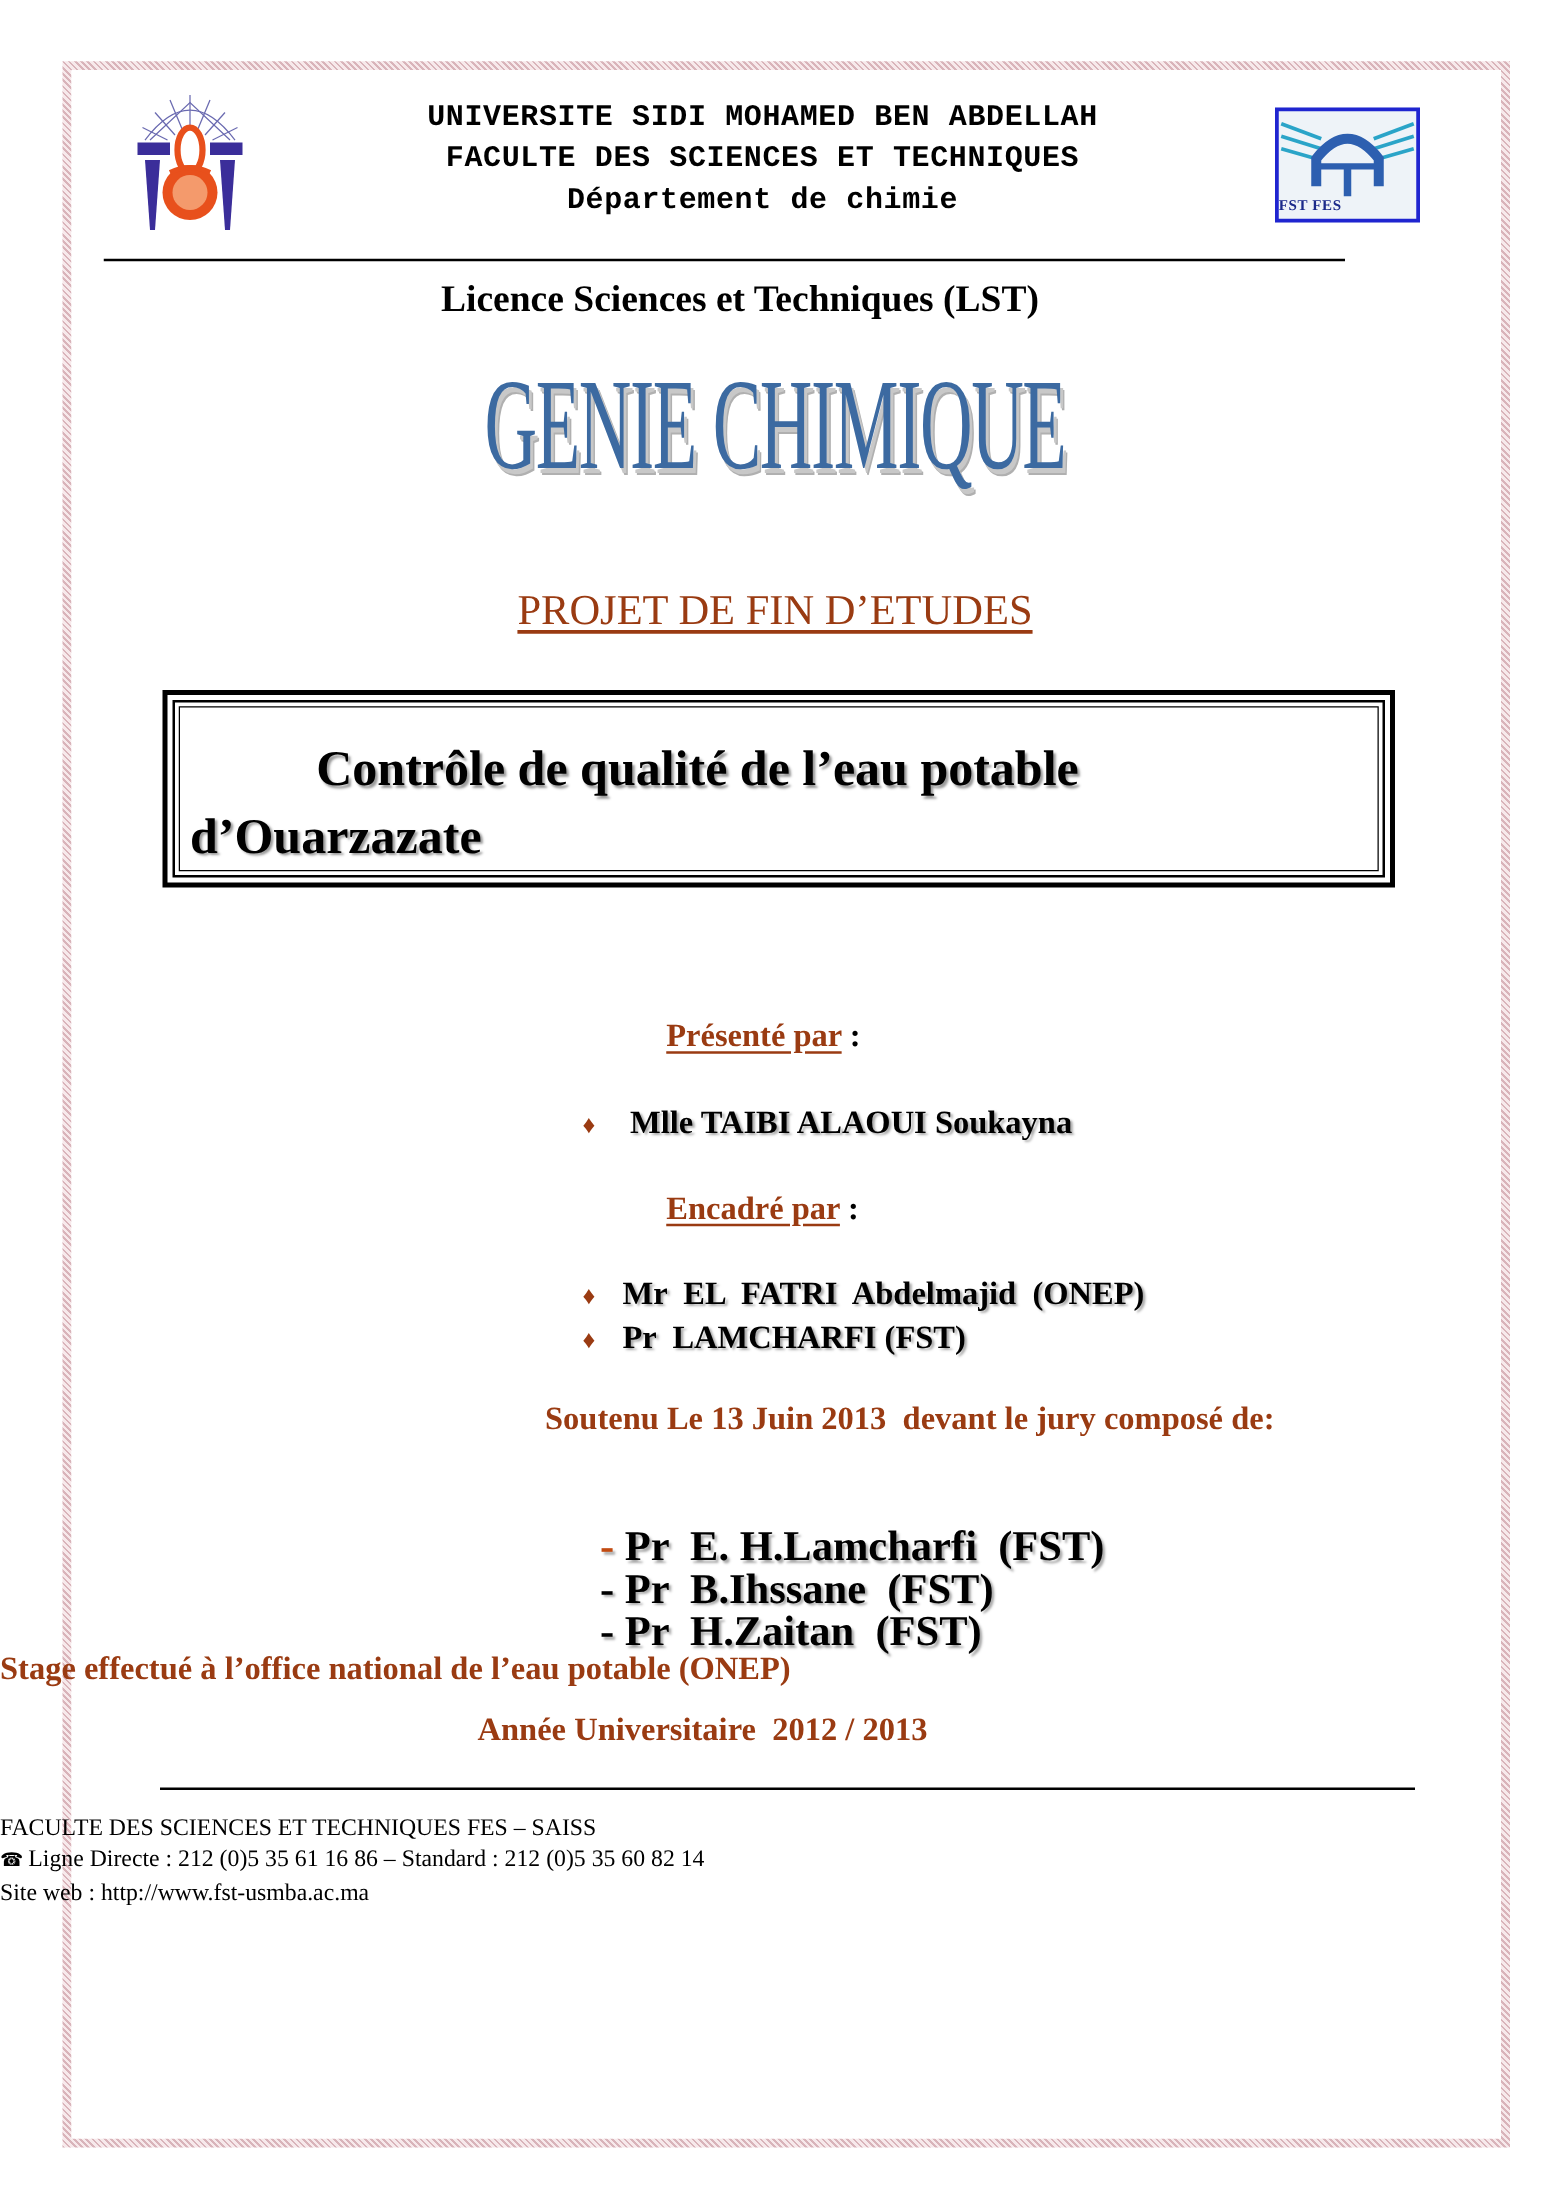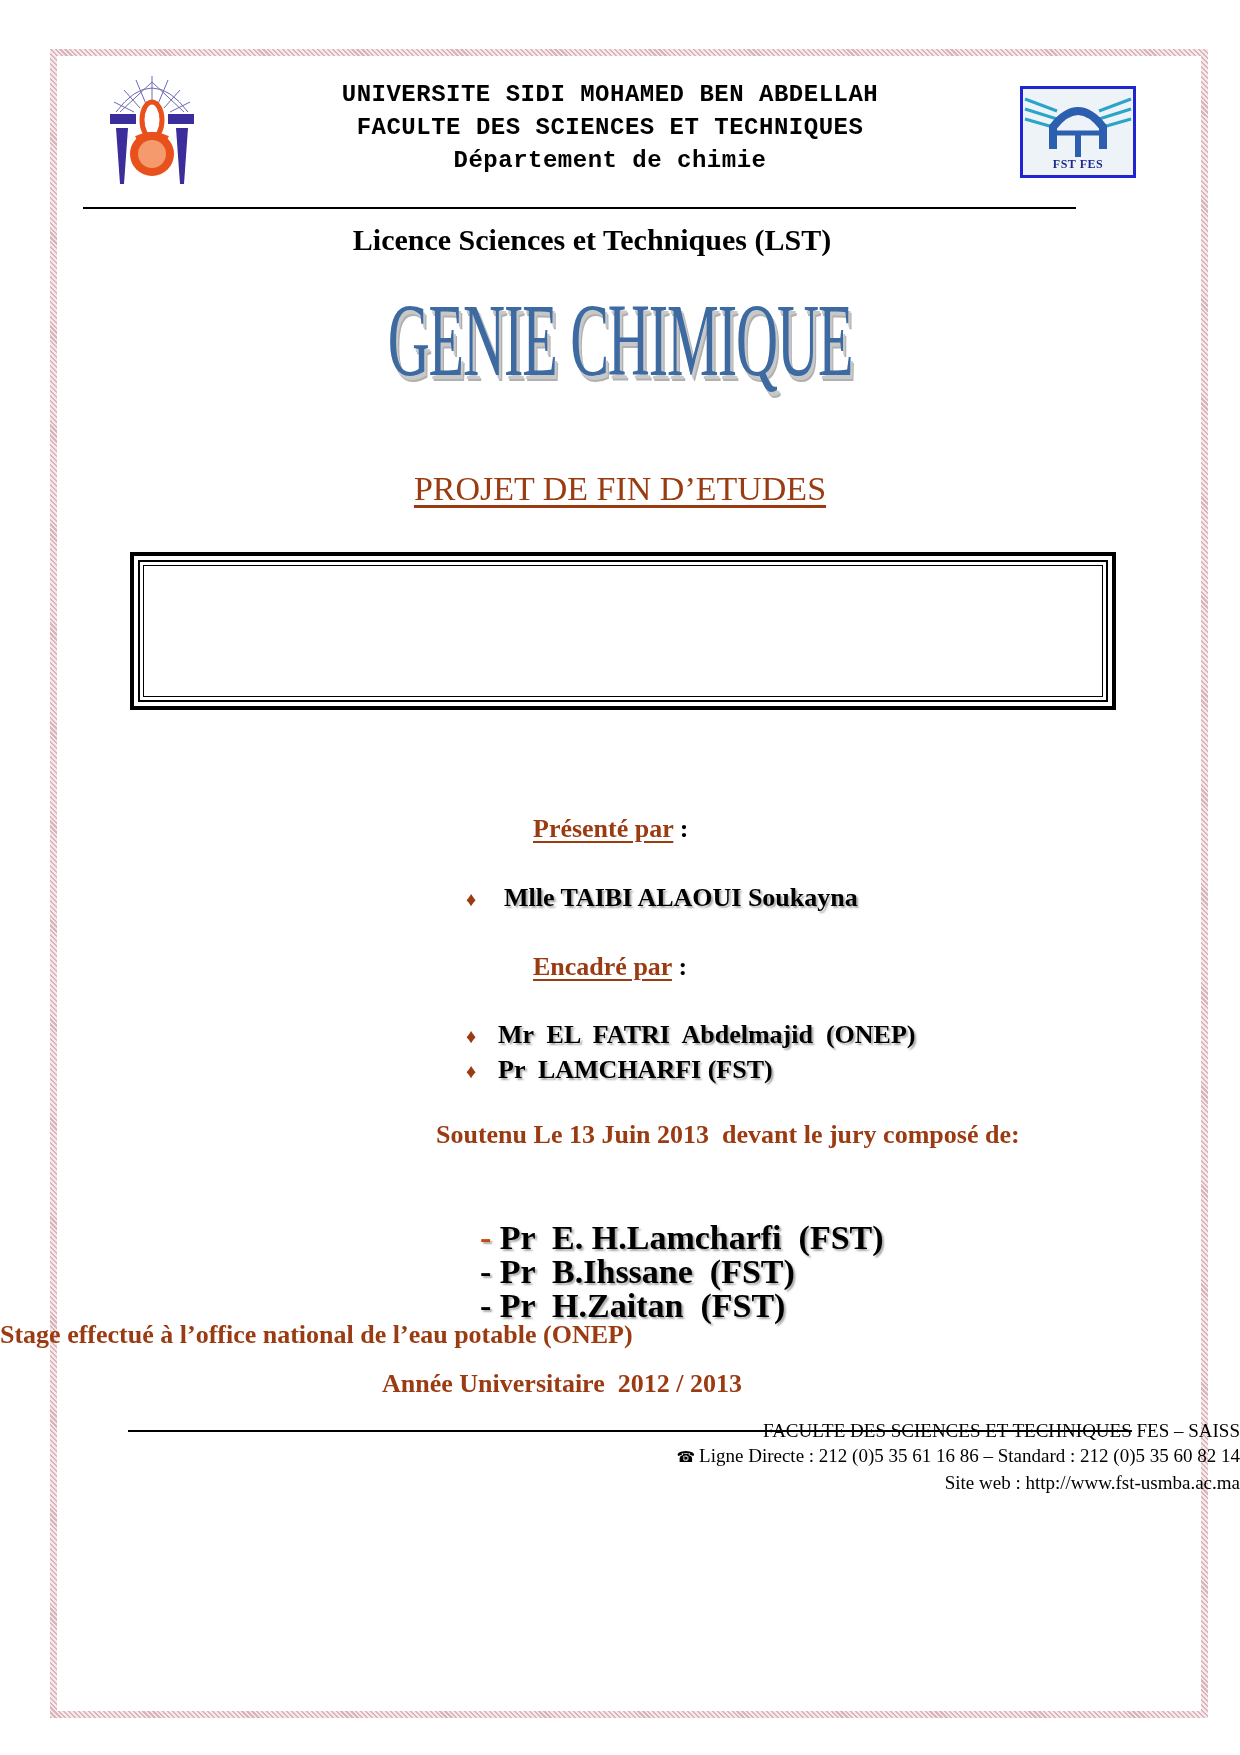--- a/index.html
+++ b/index.html
@@ -11,21 +11,21 @@
     background:
       linear-gradient(#fff,#fff) padding-box,
       repeating-linear-gradient(45deg, #d9b4ba 0px, #d9b4ba 1.5px, #f7e9eb 1.5px, #f7e9eb 3.5px) border-box;
   }
 
   .abs { position:absolute; }
 
   
   .univ-logo { left:106px; top:72px; width:92px; height:116px; }
   .fst-logo { left:1020px; top:86px; width:116px; height:92px; border:3px solid #1f25d0; background:#eef3f8; box-sizing:border-box; overflow:hidden; }
-  .fst-logo .fst-text { position:absolute; left:0; right:0; bottom:3px; text-align:center; font-family:"Liberation Serif", serif; font-weight:bold; font-size:12px; color:#1b2a8a; letter-spacing:0.5px; }
+  .fst-logo .fst-text { position:absolute; left:0; right:0; bottom:3px; text-align:left; font-family:"Liberation Serif", serif; font-weight:bold; font-size:12px; color:#1b2a8a; letter-spacing:0.5px; }
 
   .header-text { left:260px; top:78px; width:700px; text-align:center; font-family:"Liberation Mono", monospace; font-weight:bold; font-size:24px; line-height:33px; letter-spacing:0.5px; }
 
   .rule-top { left:83px; top:207px; width:993px; height:0; border-top:2.5px solid #000; }
 
   .licence { left:12px; width:1160px; top:223px; text-align:center; font-weight:bold; font-size:30px; }
 
   .genie { left:0; width:1240px; top:280px; text-align:center; font-family:"Liberation Serif", serif; font-size:104px; color:#3c6aa1; transform:scaleX(0.56); letter-spacing:-2px; line-height:120px;
     text-shadow: 4px 4px 0 #c8c8c8, 6px 6px 0 #b0b0b0; }
 
@@ -48,21 +48,21 @@
   .soutenu { left:436px; top:1120px; font-weight:bold; font-size:26px; color:#9a3b12; }
 
   .jury { left:463px; font-weight:bold; font-size:34px; text-shadow:2px 2px 2px #aaa; line-height:34px; }
   .jury .dash-orange { color:#c24a10; }
 
   .stage { left:0; width:1240px; top:1320px; font-weight:bold; font-size:26px; color:#9a3b12; }
   .annee { left:0; width:1124px; top:1369px; text-align:center; font-weight:bold; font-size:26px; color:#9a3b12; }
 
   .rule-bottom { left:128px; top:1430px; width:1004px; height:0; border-top:2px solid #000; }
 
-  .footer { left:0; width:1240px; top:1418px; text-align:right; font-size:19px; line-height:25px; }
+  .footer { left:0; width:1240px; top:1450px; text-align:left; font-size:19px; line-height:25px; }
   .footer .icon { display:inline-block; font-size:15px; margin-right:4px; }
 </style>
 </head>
 <body>
 
 <div class="page-border"></div>
 
 <div class="abs univ-logo">
   <svg width="92" height="116" viewBox="0 0 92 116">
     <g stroke="#6a6ab0" stroke-width="1" fill="none">
@@ -115,20 +115,24 @@
 <div class="abs licence">Licence Sciences et Techniques (LST)</div>
 
 <div class="abs genie">GENIE CHIMIQUE</div>
 
 <div class="abs pfe">PROJET DE FIN D’ETUDES</div>
 
 <div class="abs title-box">
   <div class="title-box-inner">
       <div class="title-box-inner2"></div>
     </div>
+  <div class="title-text">
+    <span class="line1">Contrôle de qualité de l’eau potable</span>
+    <span class="line2">d’Ouarzazate</span>
+  </div>
 </div>
 
 <div class="abs label-orange" style="left:533px; top:814px;">
   <span class="u">Présenté par</span><span class="colon"> :</span>
 </div>
 <div class="abs" style="left:466px; top:883px;">
   <span class="bullet">♦</span><span class="name">Mlle TAIBI ALAOUI Soukayna</span>
 </div>
 
 <div class="abs label-orange" style="left:533px; top:952px;">

